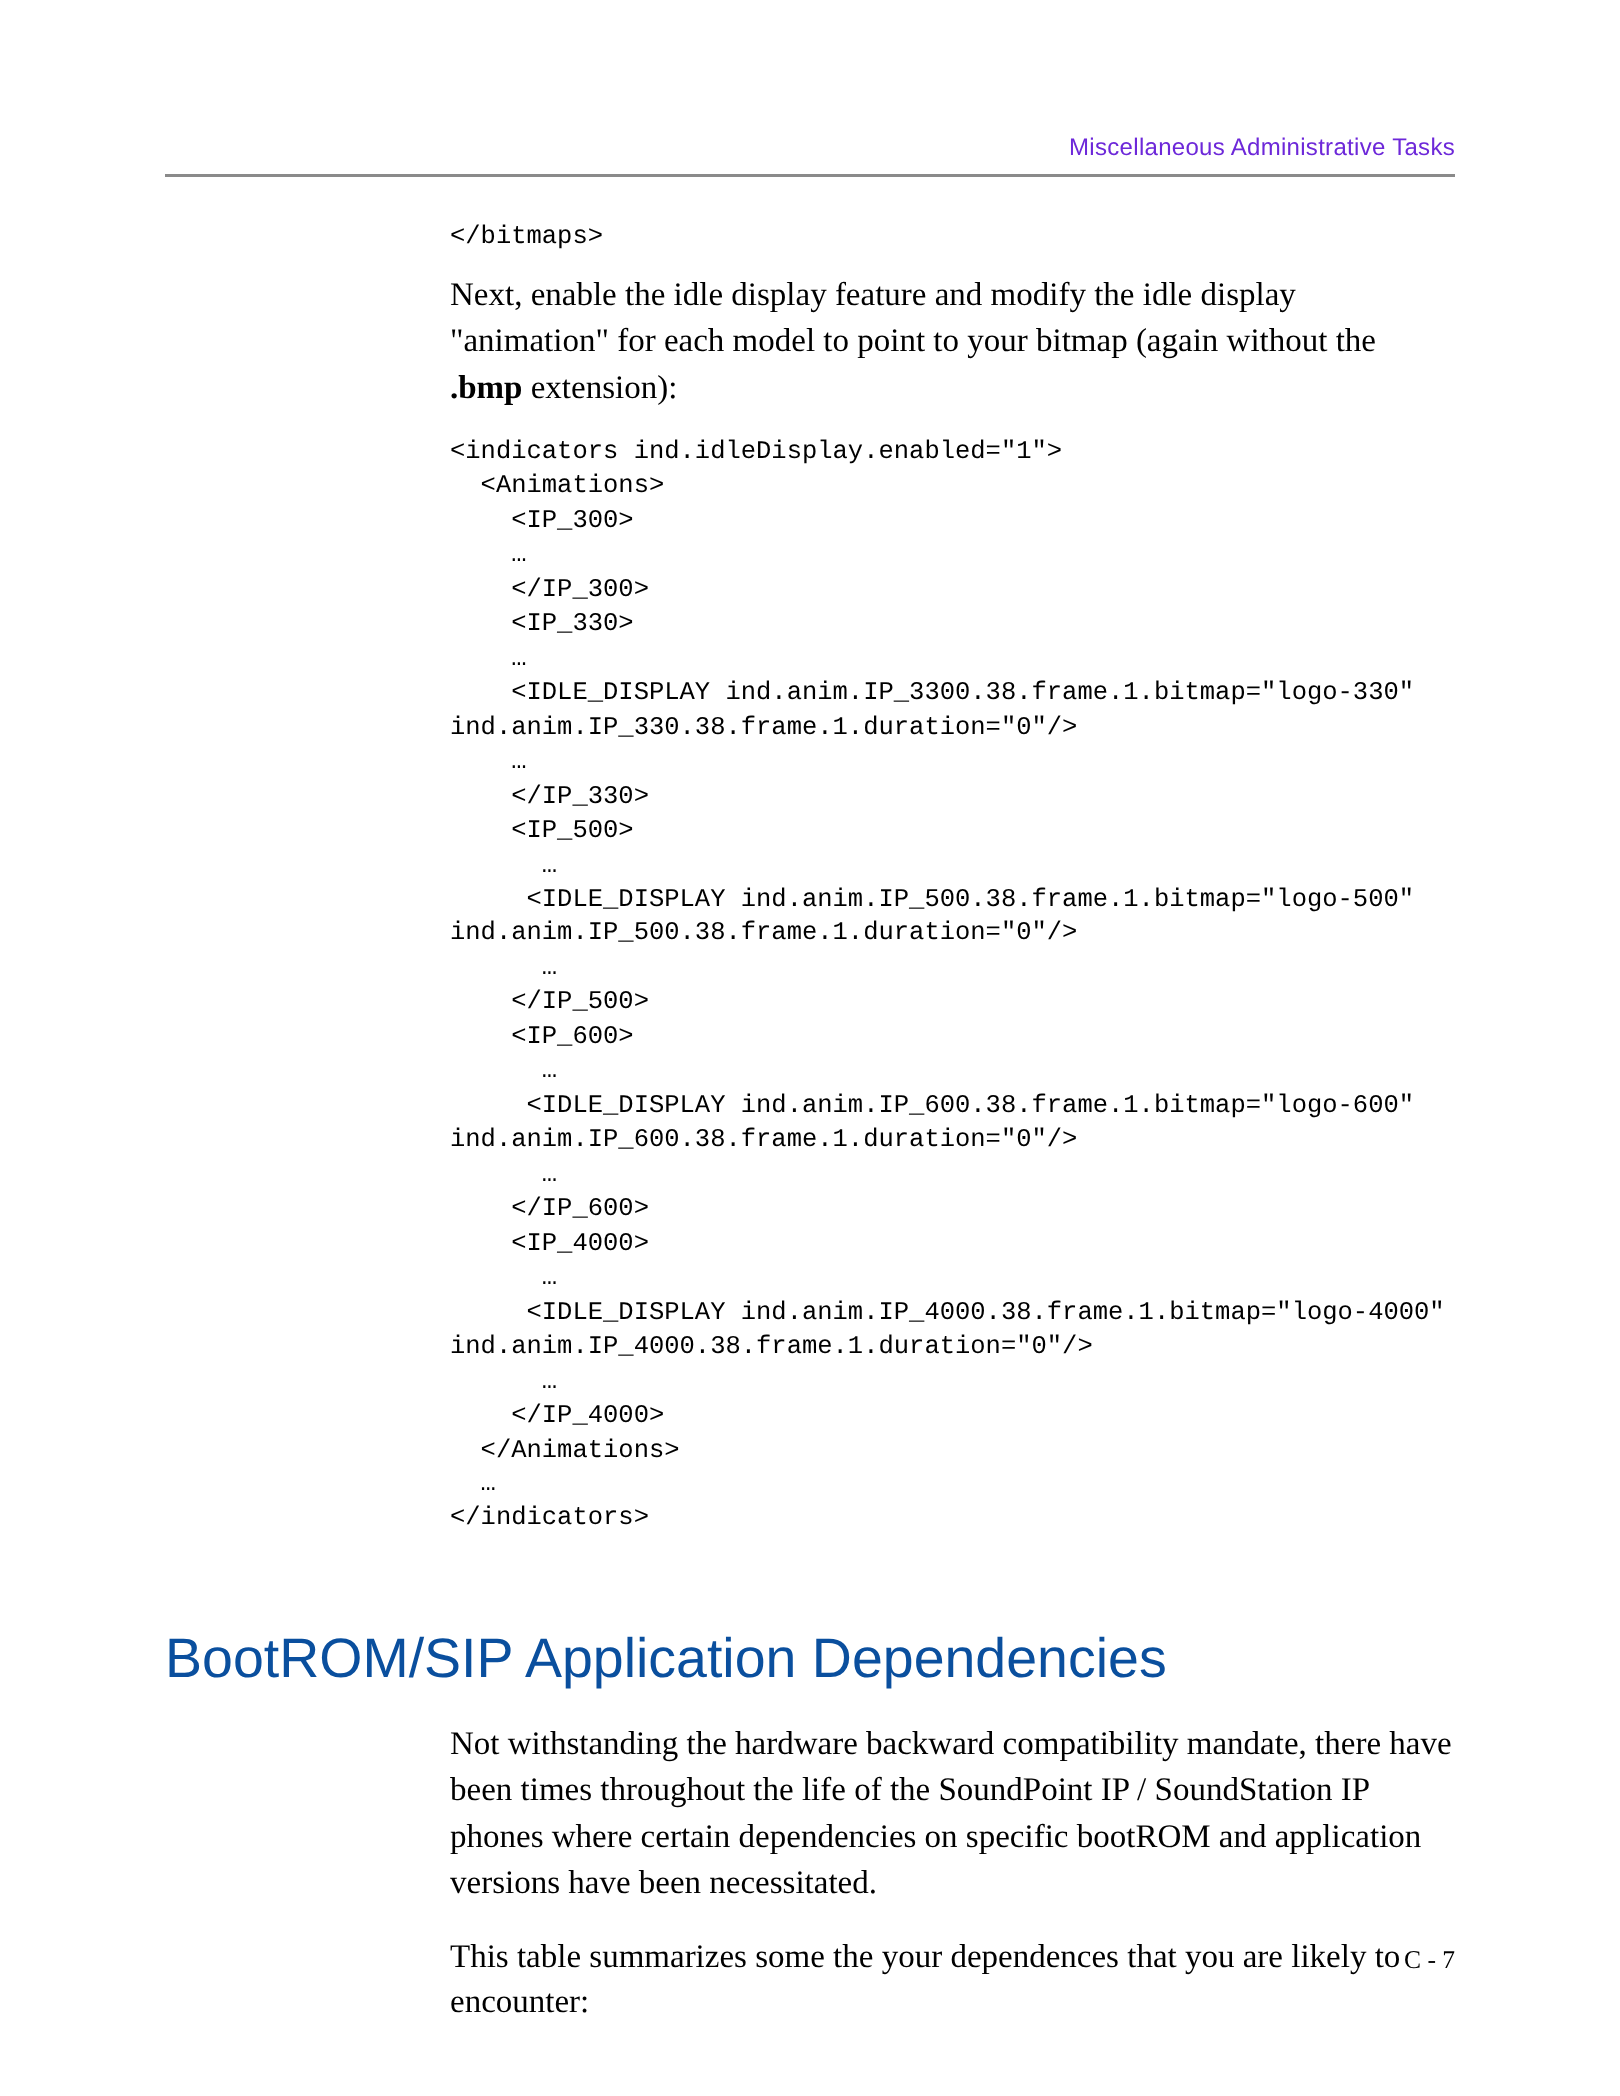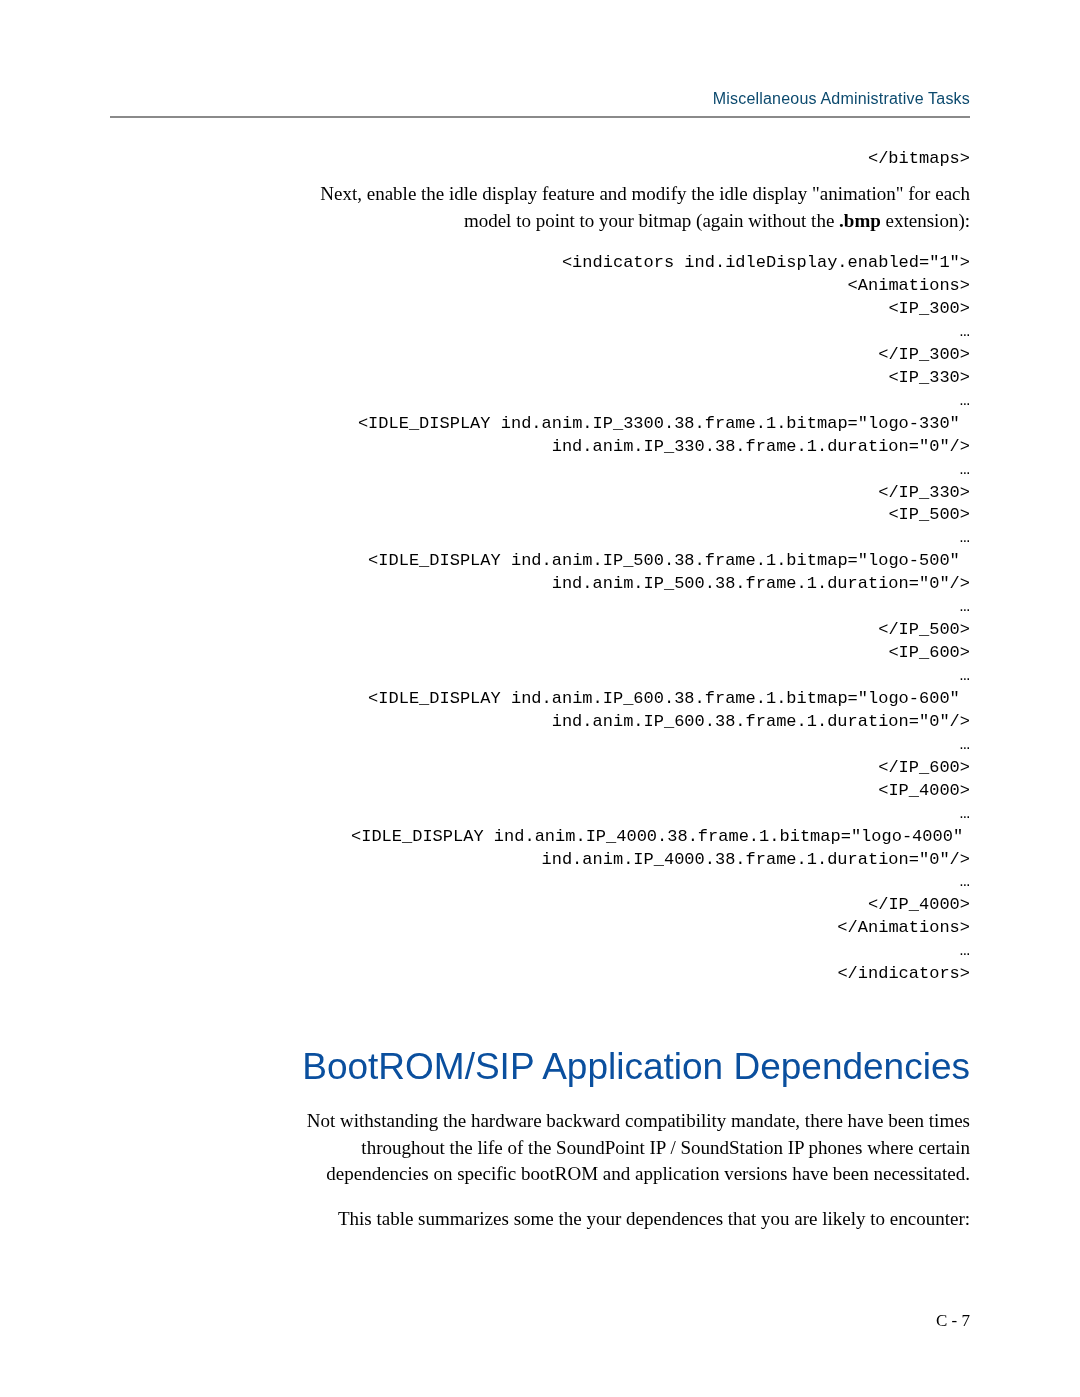--- a/index.html
+++ b/index.html
@@ -14,59 +14,58 @@
     height: 1397px;
     position: relative;
     box-sizing: border-box;
     padding: 90px 110px 70px 110px;
   }
   .running-head {
     text-align: right;
     font-size: 16px;
     font-family: "Arial Narrow", Arial, sans-serif;
     letter-spacing: 0.2px;
-    color: #0c4a6e;
+    color: #6d28d9;
     margin-bottom: 8px;
   }
   .rule {
     border: none;
     border-top: 2px solid #8a8a8a;
     margin: 0 0 30px 0;
   }
   .content {
     margin-left: 190px;
-    text-align: right;
   }
   .code {
     font-family: "Courier New", Courier, monospace;
     font-size: 17px;
     white-space: pre;
     line-height: 1.35;
     color: #000;
   }
   .para {
-    font-size: 19px;
+    font-size: 22px;
     line-height: 1.4;
     margin: 10px 0 18px 0;
   }
   .para strong {
     font-weight: bold;
   }
   h1.section {
     font-family: "Arial Narrow", Arial, sans-serif;
     font-weight: 400;
     font-stretch: condensed;
     letter-spacing: 0px;
     color: #0a4f9e;
     font-size: 37px;
     margin: 60px 0 20px -190px;
   }
   .footer {
     position: absolute;
-    bottom: 66px;
+    bottom: 80px;
     right: 110px;
     font-size: 17px;
     font-family: "Palatino Linotype", Palatino, Georgia, serif;
   }
 </style>
 </head>
 <body>
 
 <div class="page">
 

